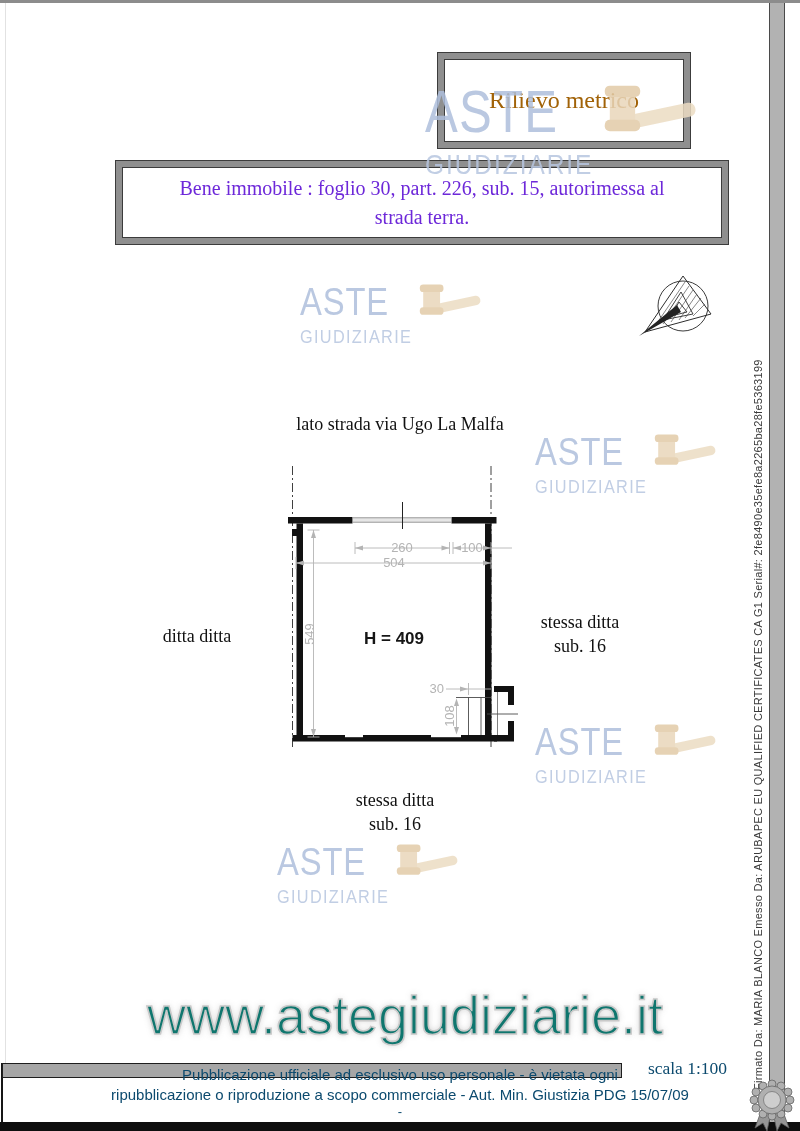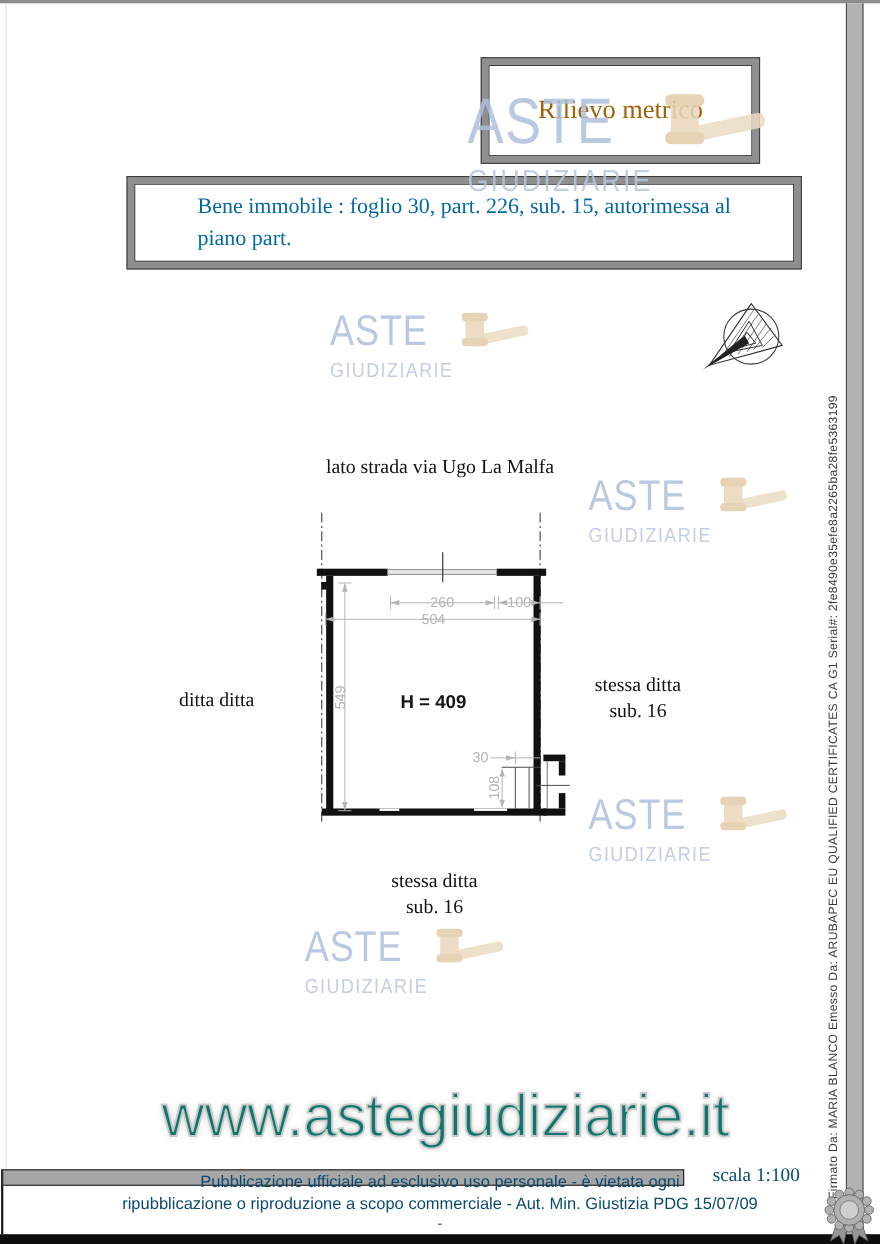--- a/index.html
+++ b/index.html
@@ -21,21 +21,21 @@
             font-size:11px;color:#3a3a3a;letter-spacing:.3px;white-space:nowrap;z-index:3;}
 
   
   .frame{background:#8f8f8f;border:1px solid #3c3c3c;padding:6px;box-sizing:border-box;z-index:1;}
   .frame-inner{background:#fff;border:1px solid #3c3c3c;width:100%;height:100%;
                display:flex;flex-direction:column;align-items:center;justify-content:center;
                box-sizing:border-box;position:relative;z-index:1;}
   .title-box{left:437px;top:52px;width:254px;height:97px;}
   .title-text{font-size:24px;color:#a16207;position:relative;z-index:4;}
   .property-box{left:115px;top:160px;width:614px;height:85px;}
-  .property-text{font-size:20px;color:#0369a1;line-height:29px;position:relative;z-index:4;}
+  .property-text{font-size:20px;color:#6d28d9;line-height:29px;text-align:center;position:relative;z-index:4;}
 
   
   .aste-logo{display:flex;flex-direction:column;opacity:.85;z-index:2;}
   .aste-row{display:flex;align-items:flex-start;}
   .aste-word{font-family:"Liberation Sans",sans-serif;font-size:39px;line-height:1;
              color:#aebfdc;letter-spacing:1px;display:inline-block;transform:scaleX(.84);
              transform-origin:left top;}
   .giud-word{font-family:"Liberation Sans",sans-serif;font-size:18.5px;line-height:1;
              color:#b7c6e0;letter-spacing:1.5px;display:inline-block;transform:scaleX(.88);
              transform-origin:left top;margin-top:2px;}
@@ -92,21 +92,21 @@
   <div class="abs frame title-box">
     <div class="frame-inner">
       <div class="title-text">Rilievo metrico</div>
     </div>
   </div>
 
   <div class="abs frame property-box">
     <div class="frame-inner">
       <div class="property-text">
         <div>Bene immobile : foglio 30, part. 226, sub. 15, autorimessa al</div>
-        <div>piano part.</div>
+        <div>strada terra.</div>
       </div>
     </div>
   </div>
 
   <div class="abs aste-logo logo-0">
     <div class="aste-row">
       <span class="aste-word">ASTE</span>
       <svg class="gavel" viewBox="0 0 90 52">
         <rect x="32" y="22" width="54" height="11" rx="5" transform="rotate(-12 59 27)" fill="#ecdcc3"></rect>
         <rect x="18" y="7" width="20" height="30" rx="6" fill="#e9d6ba"></rect>

